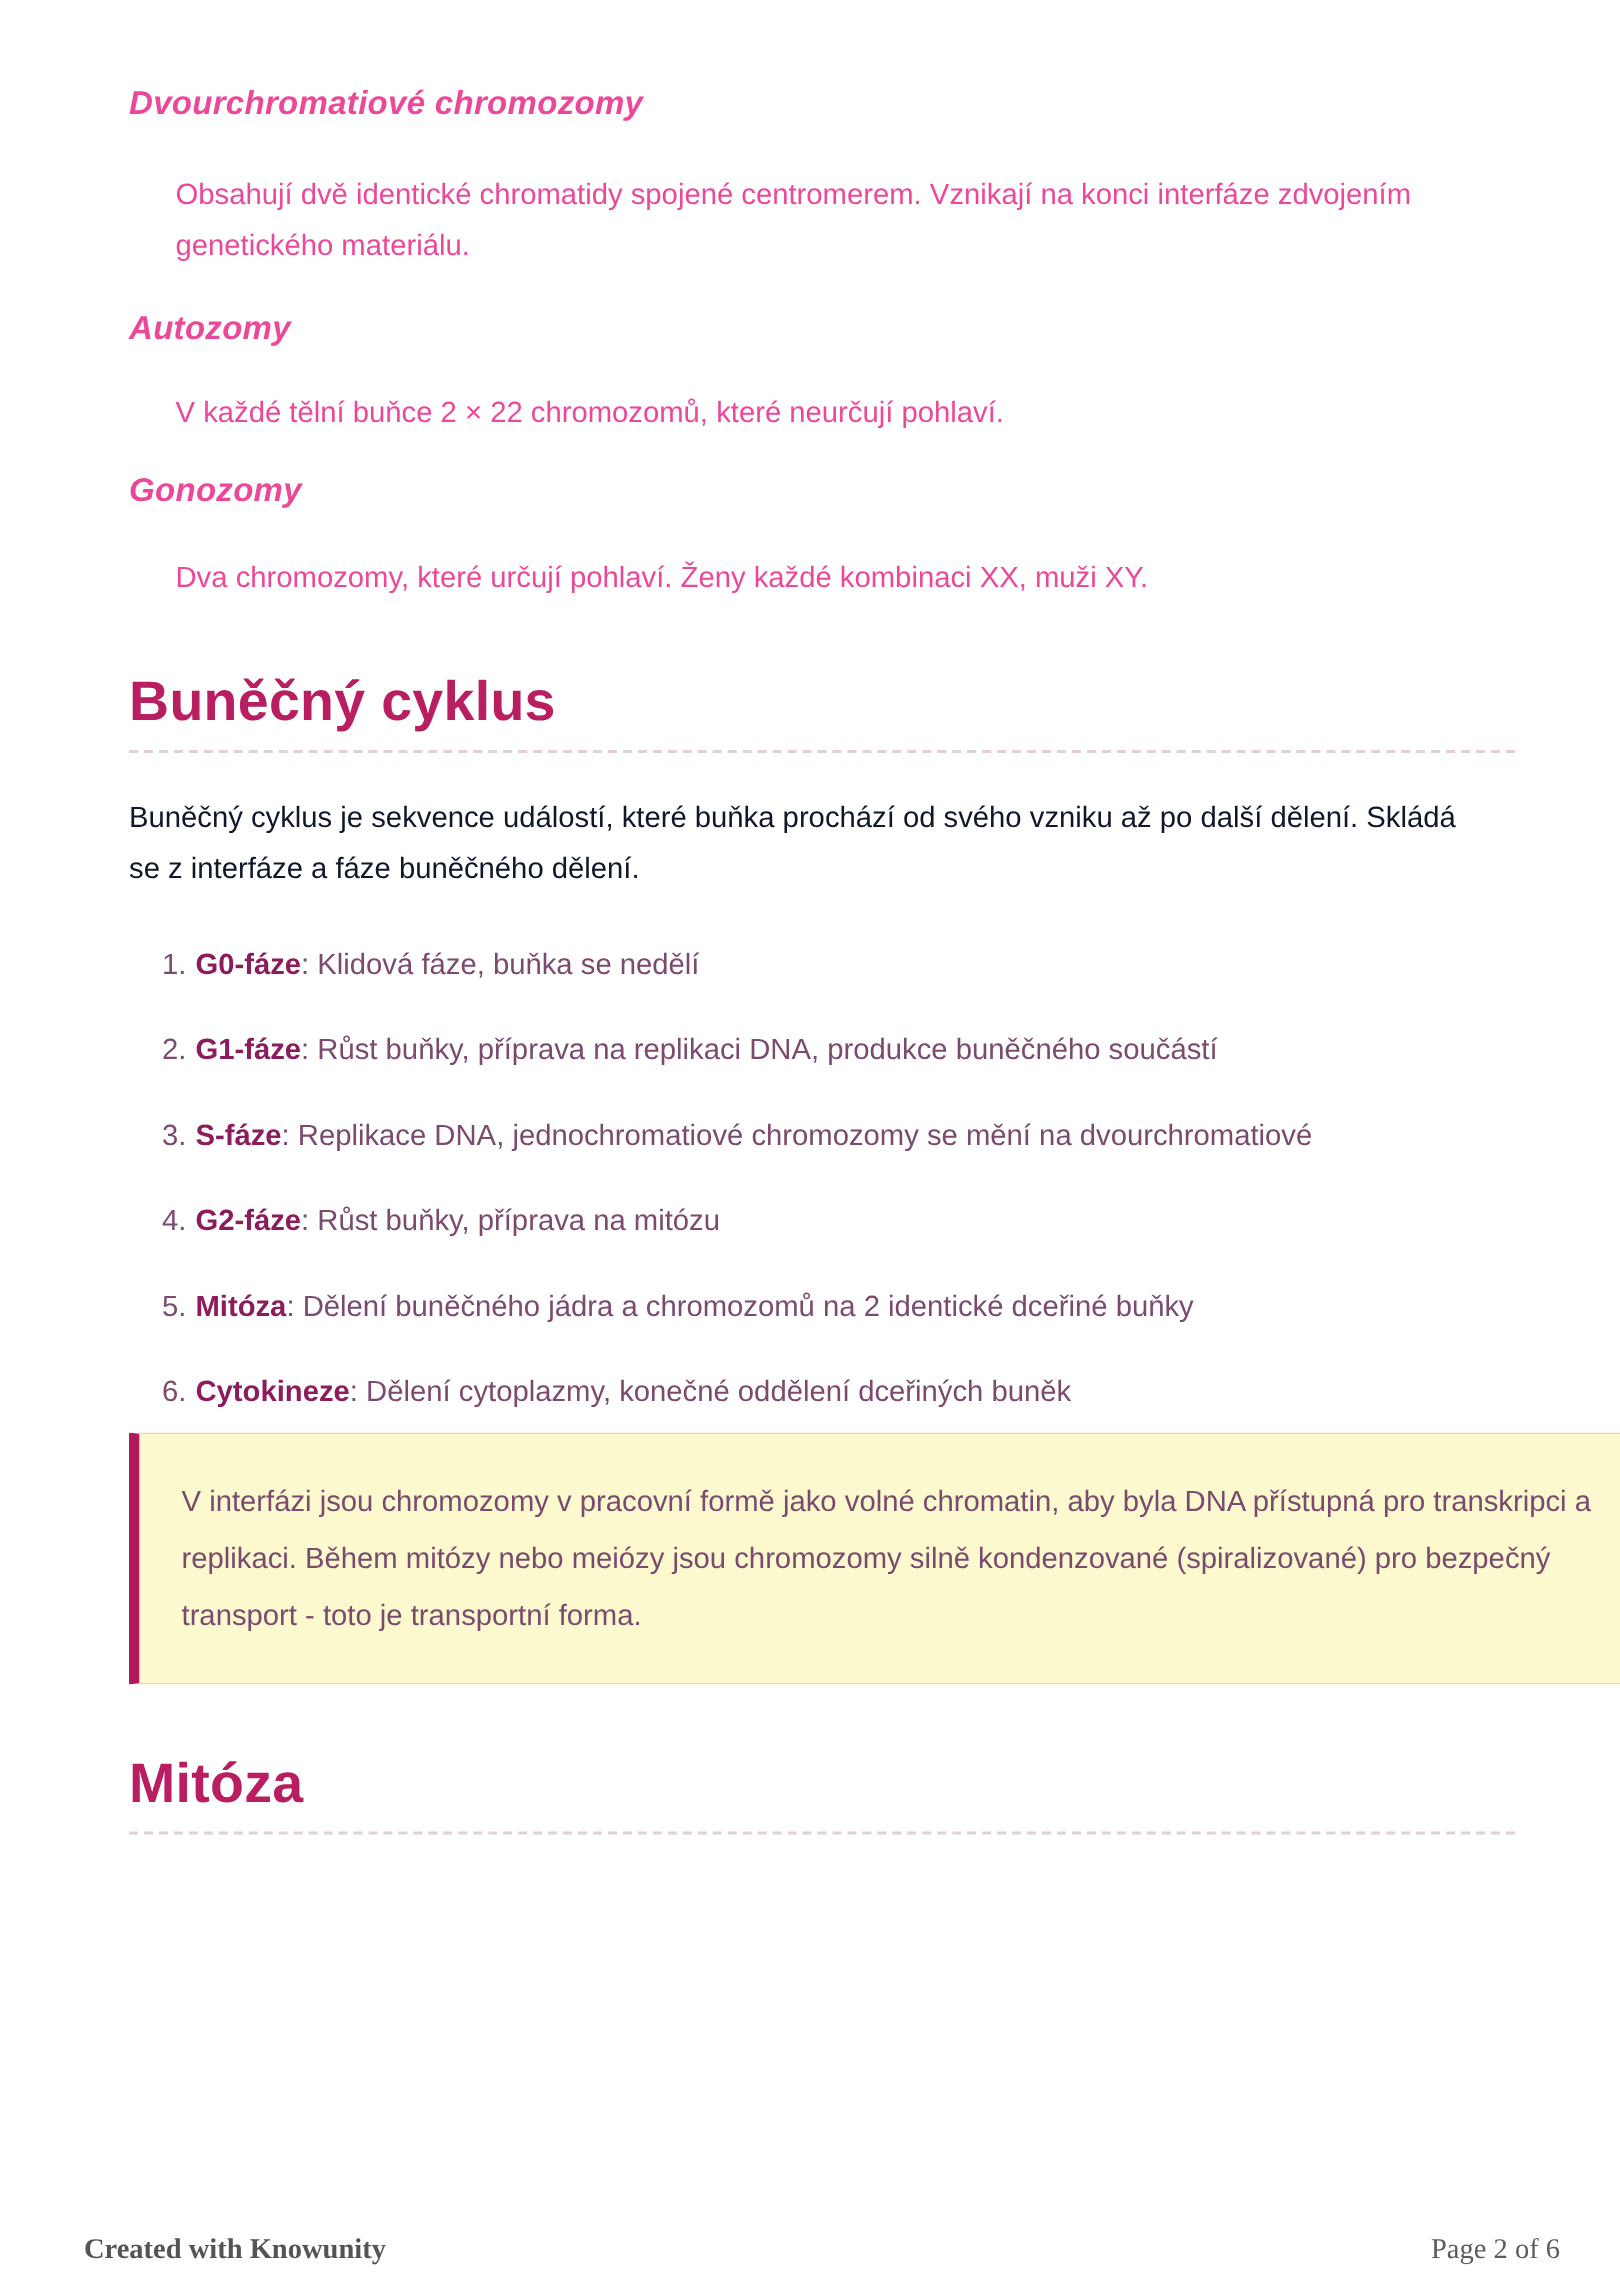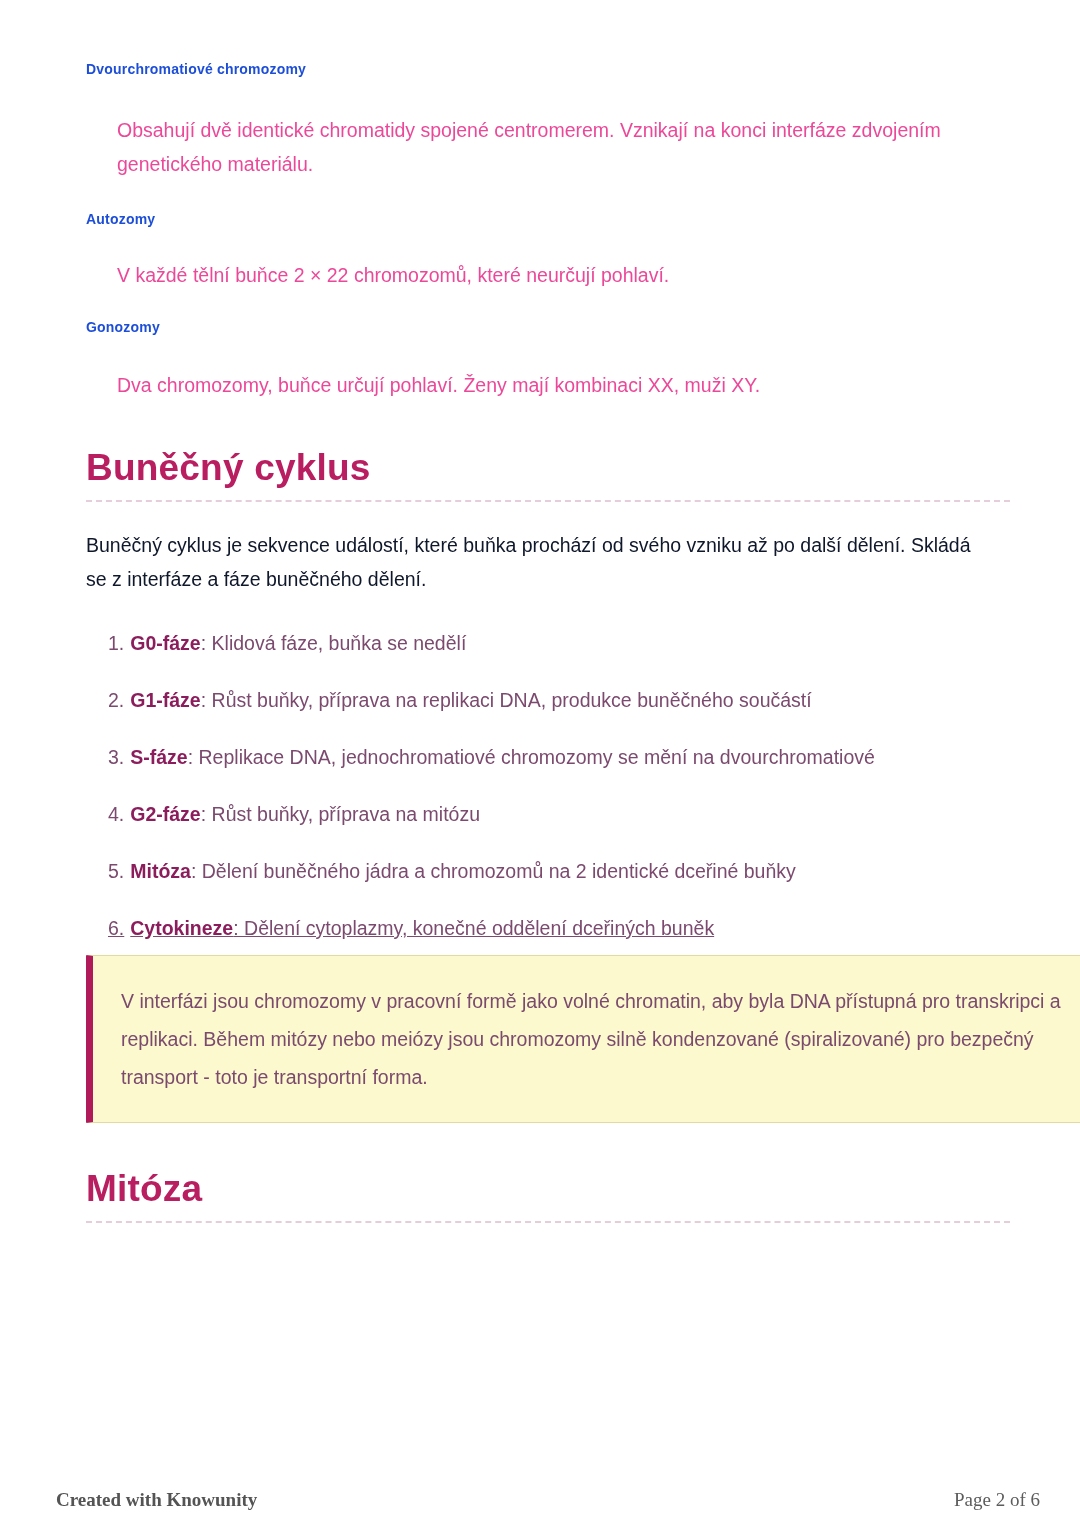--- a/index.html
+++ b/index.html
@@ -10,25 +10,26 @@
     background: #ffffff;
     font-family: "Liberation Sans", sans-serif;
     overflow: hidden;
     box-sizing: border-box;
   }
   .content {
     padding: 58px 70px 0 86px;
   }
   h3.sub-heading {
     margin: 0;
-    font-size: 14px;
+    font-size: 22px;
     line-height: 22px;
     font-weight: bold;
-    color: #1d4ed8;
+    color: #ec4899;
     letter-spacing: 0.2px;
+    font-style: italic;
   }
   p.body-text {
     margin: 0 0 0 31px;
     font-size: 19.5px;
     line-height: 34px;
     color: #ec4899;
     max-width: 860px;
   }
   .sec1 h3 { margin-top: 0; }
   .sec1 p { margin-top: 33px; }
@@ -59,21 +60,21 @@
     list-style: none;
     margin: 30px 0 0 0;
     padding: 0 0 0 22px;
   }
   ol.phase-list li {
     font-size: 19.5px;
     line-height: 34px;
     color: #7b4a6e;
     margin-bottom: 23px;
   }
-  ol.phase-list li:last-child { margin-bottom: 0; text-decoration: underline; }
+  ol.phase-list li:last-child { margin-bottom: 0; }
   ol.phase-list .li-num { margin-right: 6px; }
   ol.phase-list .li-term { font-weight: bold; color: #8c1d5c; }
   .callout {
     margin-top: 10px;
     box-sizing: border-box;
     width: 1048px;
     background: #fbf9cd;
     border: 1px solid #e3daa0;
     border-left: 7px solid #b0195a;
     padding: 26px 34px 26px 28px;
@@ -111,21 +112,21 @@
       <p class="body-text">Obsahují dvě identické chromatidy spojené centromerem. Vznikají na konci interfáze zdvojením genetického materiálu.</p>
     </section>
 
     <section class="sec2">
       <h3 class="sub-heading">Autozomy</h3>
       <p class="body-text">V každé tělní buňce 2 × 22 chromozomů, které neurčují pohlaví.</p>
     </section>
 
     <section class="sec3">
       <h3 class="sub-heading">Gonozomy</h3>
-      <p class="body-text">Dva chromozomy, buňce určují pohlaví. Ženy mají kombinaci XX, muži XY.</p>
+      <p class="body-text">Dva chromozomy, které určují pohlaví. Ženy každé kombinaci XX, muži XY.</p>
     </section>
 
 
     <h1 class="big-heading">Buněčný cyklus</h1>
 
     <p class="intro-text">Buněčný cyklus je sekvence událostí, které buňka prochází od svého vzniku až po další dělení. Skládá se z interfáze a fáze buněčného dělení.</p>
 
     <ol class="phase-list">
       <li>
         <span class="li-num">1.</span><span class="li-term">G0-fáze</span><span class="li-desc">: Klidová fáze, buňka se nedělí</span>

